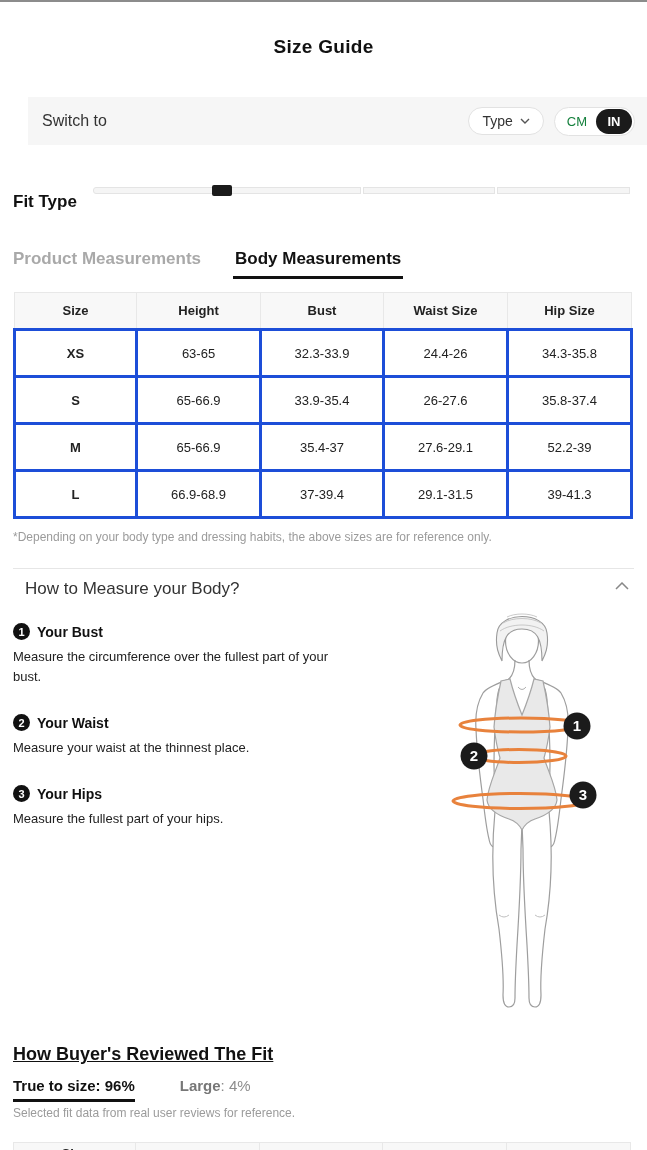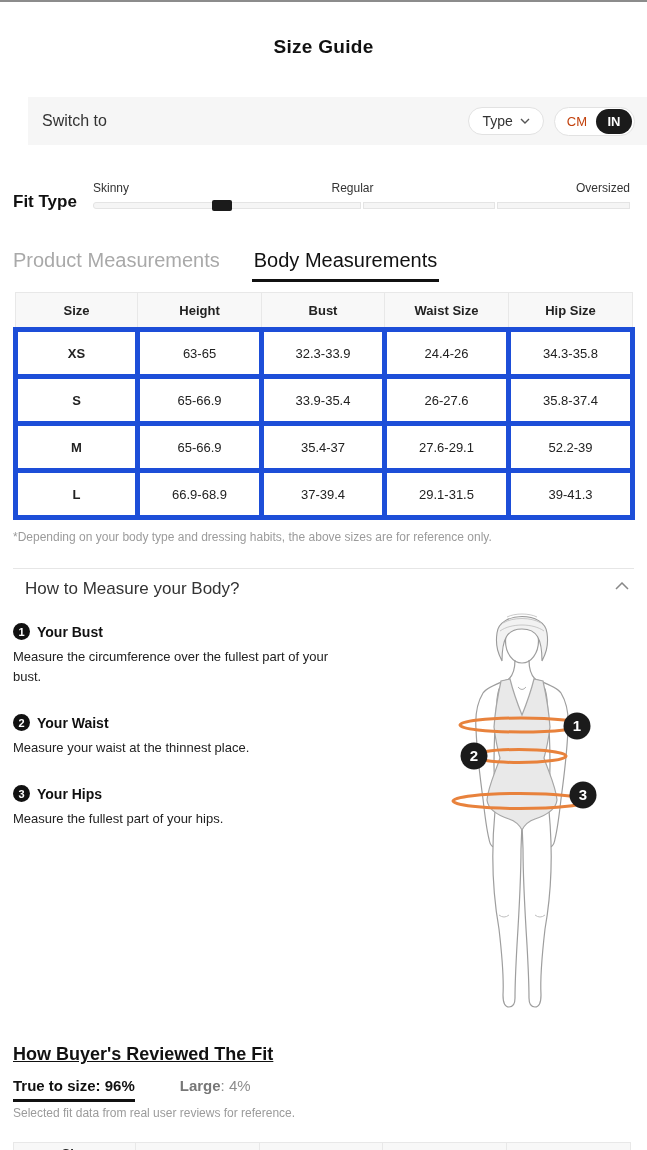--- a/index.html
+++ b/index.html
@@ -7,39 +7,39 @@
   body { font-family:"Liberation Sans","DejaVu Sans",sans-serif; }
   .page { position:relative; width:647px; height:1150px; overflow:hidden; background:#fff; border-top:2px solid #8c8c8c; }
 
   .title { position:absolute; top:34px; left:0; right:0; text-align:center; font-size:19px; font-weight:bold; letter-spacing:.3px; color:#111; }
 
   .switch-bar { position:absolute; left:28px; top:95px; width:621px; height:48px; background:#f6f6f6; display:flex; align-items:center; padding:0 14px; }
   .switch-label { font-size:16px; color:#333; }
   .bar-spacer { flex:1; }
   .type-btn { height:28px; border-radius:14px; background:#fff; border:1px solid #e2e2e2; display:flex; align-items:center; gap:7px; padding:0 13px; font-size:14px; color:#333; margin-right:10px; cursor:pointer; }
   .unit-toggle { height:29px; border-radius:15px; background:#fff; border:1px solid #e2e2e2; display:flex; align-items:center; padding:2px 2px 2px 12px; gap:9px; cursor:pointer; }
-  .unit-cm { font-size:13px; color:#c2410c; }
+  .unit-cm { font-size:13px; color:#15803d; }
   .unit-in { height:25px; min-width:36px; border-radius:13px; background:#1b1b1b; color:#fff; font-size:13px; font-weight:bold; display:flex; align-items:center; justify-content:center; padding:0 10px; }
 
   .fit-label { position:absolute; left:13px; top:190px; font-size:17px; font-weight:bold; color:#111; }
   .slider { position:absolute; left:93px; top:179px; width:537px; }
   .slider-labels { display:flex; justify-content:space-between; font-size:12px; color:#333; height:15px; }
   .slider-track { position:relative; margin-top:6px; height:7px; display:flex; gap:2px; }
   .seg { flex:1; background:#f5f5f5; border:1px solid #e4e4e4; }
   .seg:first-child { border-radius:3px 0 0 3px; }
   .seg:last-child { border-radius:0 3px 3px 0; }
   .handle { position:absolute; left:24%; top:-2px; width:20px; height:11px; background:#1b1b1b; border-radius:2px; transform:translateX(-50%); cursor:pointer; }
 
-  .tabs { position:absolute; left:13px; top:247px; display:flex; gap:32px; font-size:20px; font-weight:normal; }
+  .tabs { position:absolute; left:13px; top:247px; display:flex; gap:32px; font-size:17px; font-weight:bold; }
   .tab-inactive { color:#a9a9a9; cursor:pointer; }
   .tab-active { color:#111; padding:0 2px 7px; border-bottom:3px solid #111; cursor:pointer; }
 
   table.size-table { position:absolute; left:13px; top:290px; width:617px; border-collapse:collapse; font-size:13px; color:#222; text-align:center; table-layout:fixed; }
   .size-table th { background:#f8f8f8; font-weight:bold; height:37px; border:1px solid #e8e8e8; }
-  .size-table td { height:47px; border:5px solid #1d4ed8; background:#fff; }
+  .size-table td { height:47px; border:3px solid #1d4ed8; background:#fff; }
   .size-table td.size-col { font-weight:bold; }
 
   .disclaimer { position:absolute; left:13px; top:528px; width:620px; font-size:12px; color:#9b9b9b; }
   .divider { position:absolute; left:13px; top:566px; width:621px; height:1px; background:#e6e6e6; }
 
   .measure-head { position:absolute; left:25px; top:577px; font-size:17px; color:#333; }
   .collapse-btn { position:absolute; right:18px; top:580px; cursor:pointer; line-height:0; }
 
   .instructions { position:absolute; left:13px; top:621px; width:322px; }
   .m-item { margin-bottom:27px; }
@@ -80,25 +80,20 @@
       </span>
     </div>
     <div class="unit-toggle">
       <span class="unit-cm">CM</span>
       <span class="unit-in">IN</span>
     </div>
   </div>
 
   <div class="fit-label">Fit Type</div>
   <div class="slider">
-    <div class="slider-labels">
-      <span>Skinny</span>
-      <span>Regular</span>
-      <span>Oversized</span>
-    </div>
     <div class="slider-track">
       <div class="seg"></div>
       <div class="seg"></div>
       <div class="seg"></div>
       <div class="seg"></div>
       <div class="handle"></div>
     </div>
   </div>
 
   <div class="tabs">

